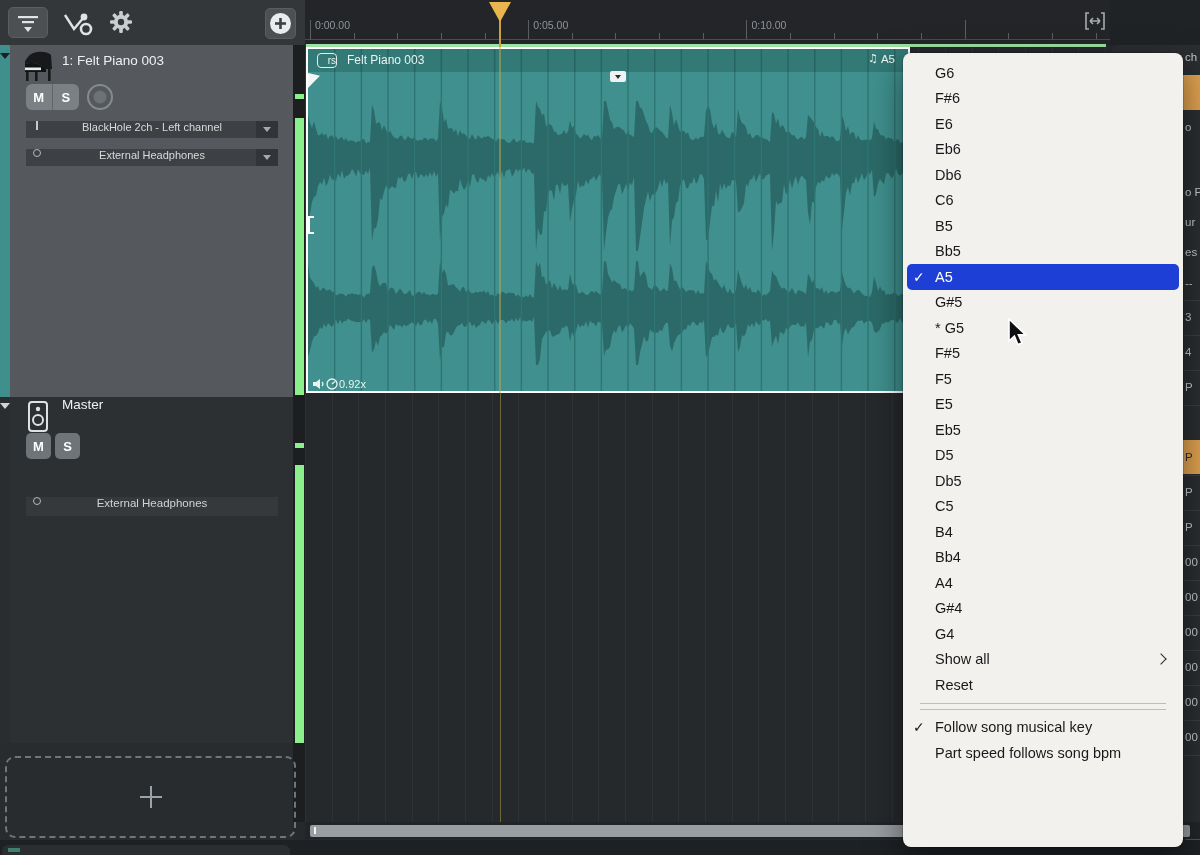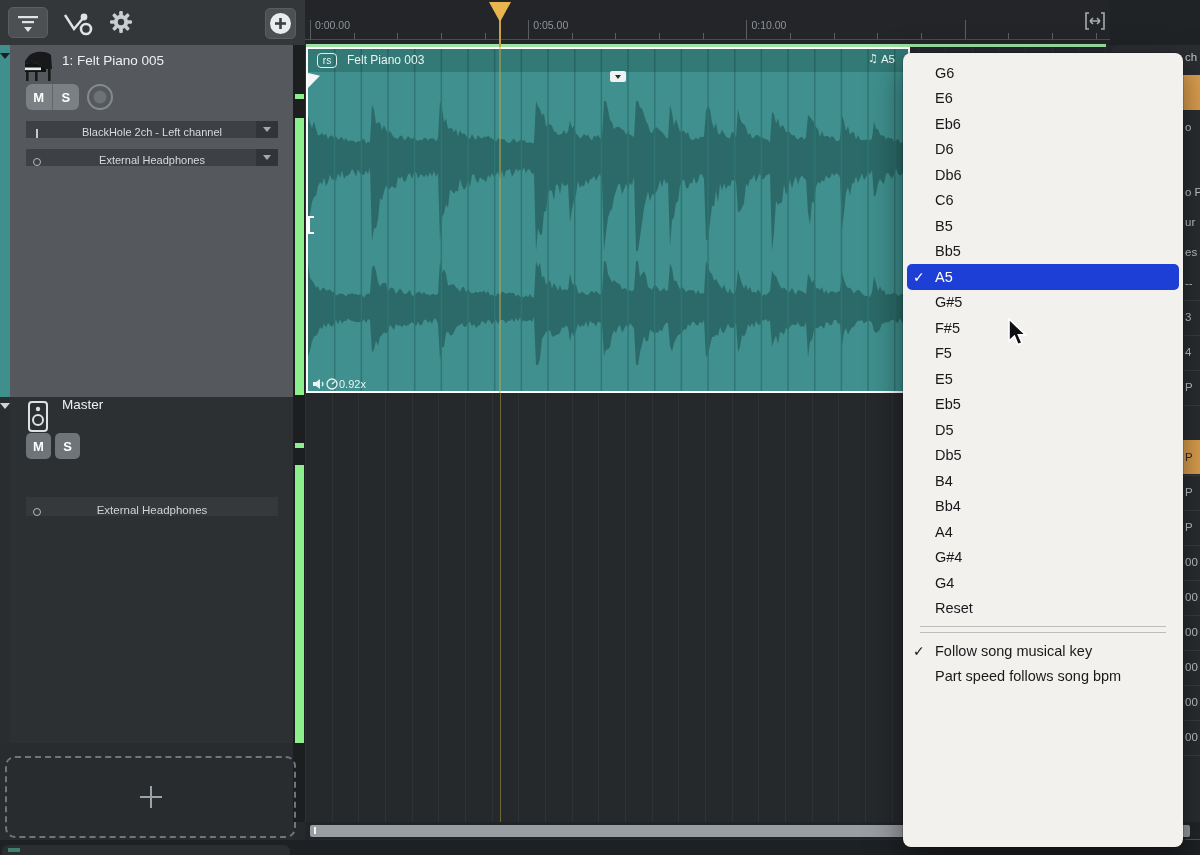--- a/index.html
+++ b/index.html
@@ -14,21 +14,21 @@
   #track-strip { left:0; top:45px; width:10px; height:352px; background:#3f8f8c; }
   #track-panel { left:10px; top:45px; width:283px; height:352px; background:#55585c; }
   #master-strip { left:0; top:397px; width:10px; height:346px; background:#2a2d30; }
   #master-panel { left:10px; top:397px; width:283px; height:346px; background:#2d3033; }
   #sidebar-bottom { left:0; top:743px; width:293px; height:97px; background:#292c2f; }
   .collapse-tri { width:0; height:0; border-left:5px solid transparent; border-right:5px solid transparent; }
   .track-title { color:#eef1f3; font-size:13.5px; }
   .ms-group { display:flex; background:#7b8084; border-radius:6px; overflow:hidden; }
   .ms-cell { width:26.5px; height:26px; display:flex; align-items:center; justify-content:center;
     color:#fff; font-weight:bold; font-size:13px; }
-  .io-row { position:absolute; display:flex; align-items:flex-end; background:#3e4144; }
+  .io-row { position:absolute; display:flex; align-items:flex-start; background:#3e4144; }
   .io-icon { width:22px; display:flex; align-items:center; justify-content:center; flex:none; }
   .io-label { flex:1; text-align:center; color:#d7dbdd; font-size:11px; white-space:nowrap; overflow:hidden; }
   .io-chev { width:22px; height:100%; background:#323538; display:flex; align-items:center; justify-content:center; flex:none; }
   .chev-down { width:0; height:0; border-left:4px solid transparent; border-right:4px solid transparent; border-top:5px solid #a4a9ad; }
 
   
   #ruler { left:305px; top:0; width:805px; height:45px; background:#232528; }
   #ruler-line { left:305px; top:39px; width:805px; height:1px; background:#4a4e52; }
   #topright { left:1110px; top:0; width:90px; height:45px; background:#202326; }
   .tick { position:absolute; width:1px; background:#5b5f63; }
@@ -37,21 +37,21 @@
   #grid { left:305px; top:45px; width:895px; height:777px;
     background-image:repeating-linear-gradient(to right, #2e3236 0px, #2e3236 1px, transparent 1px, transparent 26.67px); }
   #meter-col { left:293px; top:45px; width:12px; height:777px; background:#1c1e20; }
   .meter-bar { position:absolute; left:1.5px; width:9px; background:#8bef8b; }
 
   
   #green-line { left:306px; top:44px; width:800px; height:3px; background:#9be3a3; }
   #clip { left:306px; top:47px; width:604px; height:346px; border:2px solid #ffffff; background:#3f908e; overflow:hidden; }
   #clip-header { position:absolute; left:0; top:0; width:100%; height:23px; background:rgba(10,40,38,0.22); }
   .rs-badge { position:absolute; left:9px; top:4px; width:20px; height:15px; border:1.5px solid #dff0ee;
-    border-radius:4px; color:#ecf6f4; font-size:10px; display:flex; align-items:center; justify-content:center; }
+    border-radius:4px; color:#ecf6f4; font-size:10px; display:flex; align-items:center; justify-content:flex-end; }
   #clip-title { position:absolute; left:39px; top:4px; color:#eaf4f2; font-size:12px;text-align:right; }
   #pitch-badge { position:absolute; left:560px; top:3px; color:#f2f8f7; font-size:11.5px;
     display:flex; align-items:center; gap:3px; }
   #fade-tri { position:absolute; left:0px; top:24px; width:12px; height:15px; background:#f2f6f5;
     clip-path:polygon(0 0, 100% 18%, 0 100%); }
   #loop-btn { position:absolute; left:302px; top:22px; width:16px; height:11px; background:#eef2f1; border-radius:2px;
     display:flex; align-items:center; justify-content:center; }
   #loop-btn .chev-down { border-left-width:3.5px; border-right-width:3.5px; border-top:4px solid #2a2d2f; }
   #clip-bracket { position:absolute; left:-1px; top:166px; }
   #clip-foot { position:absolute; left:4px; top:328px; display:flex; align-items:center; gap:0; color:#eaf4f2; font-size:11px; }
@@ -290,21 +290,21 @@
 
   <div class="abs" id="track-panel">
     <svg class="abs" style="left:10px; top:4px;" width="36" height="34" viewBox="0 0 36 34">
       <path d="M8 8 C12 2 26 1 31 6 L32 20 L26 20 C20 14 12 13 5 15 L5 12 Z" fill="#17191b"></path>
       <path d="M5 15 C12 13 20 14 26 20 L26 23 L5 23 Z" fill="#101214"></path>
       <rect x="5" y="18.5" width="16" height="2.6" fill="#e8eaec"></rect>
       <rect x="6" y="23" width="2.6" height="9" fill="#17191b"></rect>
       <rect x="15" y="23" width="2.6" height="9" fill="#17191b"></rect>
       <rect x="28" y="20" width="2.6" height="12" fill="#17191b"></rect>
     </svg>
-    <div class="abs track-title" style="left:52px; top:8px;">1: Felt Piano 005</div>
+    <div class="abs track-title" style="left:52px; top:8px;">1: Felt Piano 003</div>
     <div class="abs ms-group" style="left:16px; top:39px;">
       <div class="ms-cell" style="border-right:1px solid #61666a;">M</div>
       <div class="ms-cell">S</div>
     </div>
     <div class="abs" style="left:77px; top:39px; width:26px; height:26px; border:2.5px solid #868b8f; border-radius:50%;">
       <div style="position:absolute; left:50%; top:50%; width:13px; height:13px; background:#6d7276; border-radius:50%; transform:translate(-50%,-50%);"></div>
     </div>
     <div class="io-row" style="left:16px; top:76px; width:252px; height:17px;">
       <span class="io-icon">
           <span style="display:block; width:2px; height:9px; background:#c6cacc;"></span>
@@ -365,29 +365,29 @@
   <div class="abs" id="bottom-teal"></div>
 
   <div class="abs" id="menu">
     <div id="menu-items">
         <div class="mitem">
           <span class="ck"></span>
           <span>G6</span>
         </div>
         <div class="mitem">
           <span class="ck"></span>
+          <span>F#6</span>
+        </div>
+        <div class="mitem">
+          <span class="ck"></span>
           <span>E6</span>
         </div>
         <div class="mitem">
           <span class="ck"></span>
           <span>Eb6</span>
-        </div>
-        <div class="mitem">
-          <span class="ck"></span>
-          <span>D6</span>
         </div>
         <div class="mitem">
           <span class="ck"></span>
           <span>Db6</span>
         </div>
         <div class="mitem">
           <span class="ck"></span>
           <span>C6</span>
         </div>
         <div class="mitem">
@@ -401,20 +401,24 @@
         <div class="mitem sel">
           <span class="ck">✓</span>
           <span>A5</span>
         </div>
         <div class="mitem">
           <span class="ck"></span>
           <span>G#5</span>
         </div>
         <div class="mitem">
           <span class="ck"></span>
+          <span>* G5</span>
+        </div>
+        <div class="mitem">
+          <span class="ck"></span>
           <span>F#5</span>
         </div>
         <div class="mitem">
           <span class="ck"></span>
           <span>F5</span>
         </div>
         <div class="mitem">
           <span class="ck"></span>
           <span>E5</span>
         </div>
@@ -425,37 +429,46 @@
         <div class="mitem">
           <span class="ck"></span>
           <span>D5</span>
         </div>
         <div class="mitem">
           <span class="ck"></span>
           <span>Db5</span>
         </div>
         <div class="mitem">
           <span class="ck"></span>
+          <span>C5</span>
+        </div>
+        <div class="mitem">
+          <span class="ck"></span>
           <span>B4</span>
         </div>
         <div class="mitem">
           <span class="ck"></span>
           <span>Bb4</span>
         </div>
         <div class="mitem">
           <span class="ck"></span>
           <span>A4</span>
         </div>
         <div class="mitem">
           <span class="ck"></span>
           <span>G#4</span>
         </div>
         <div class="mitem">
           <span class="ck"></span>
           <span>G4</span>
+        </div>
+        <div class="mitem">
+          <span class="ck"></span>
+          <span>Show all</span>
+          <span class="subch"></span>
         </div>
         <div class="mitem">
           <span class="ck"></span>
           <span>Reset</span>
         </div>
         <div class="mdiv"></div>
         <div class="mdiv"></div>
         <div class="mitem">
           <span class="ck">✓</span>
           <span>Follow song musical key</span>

